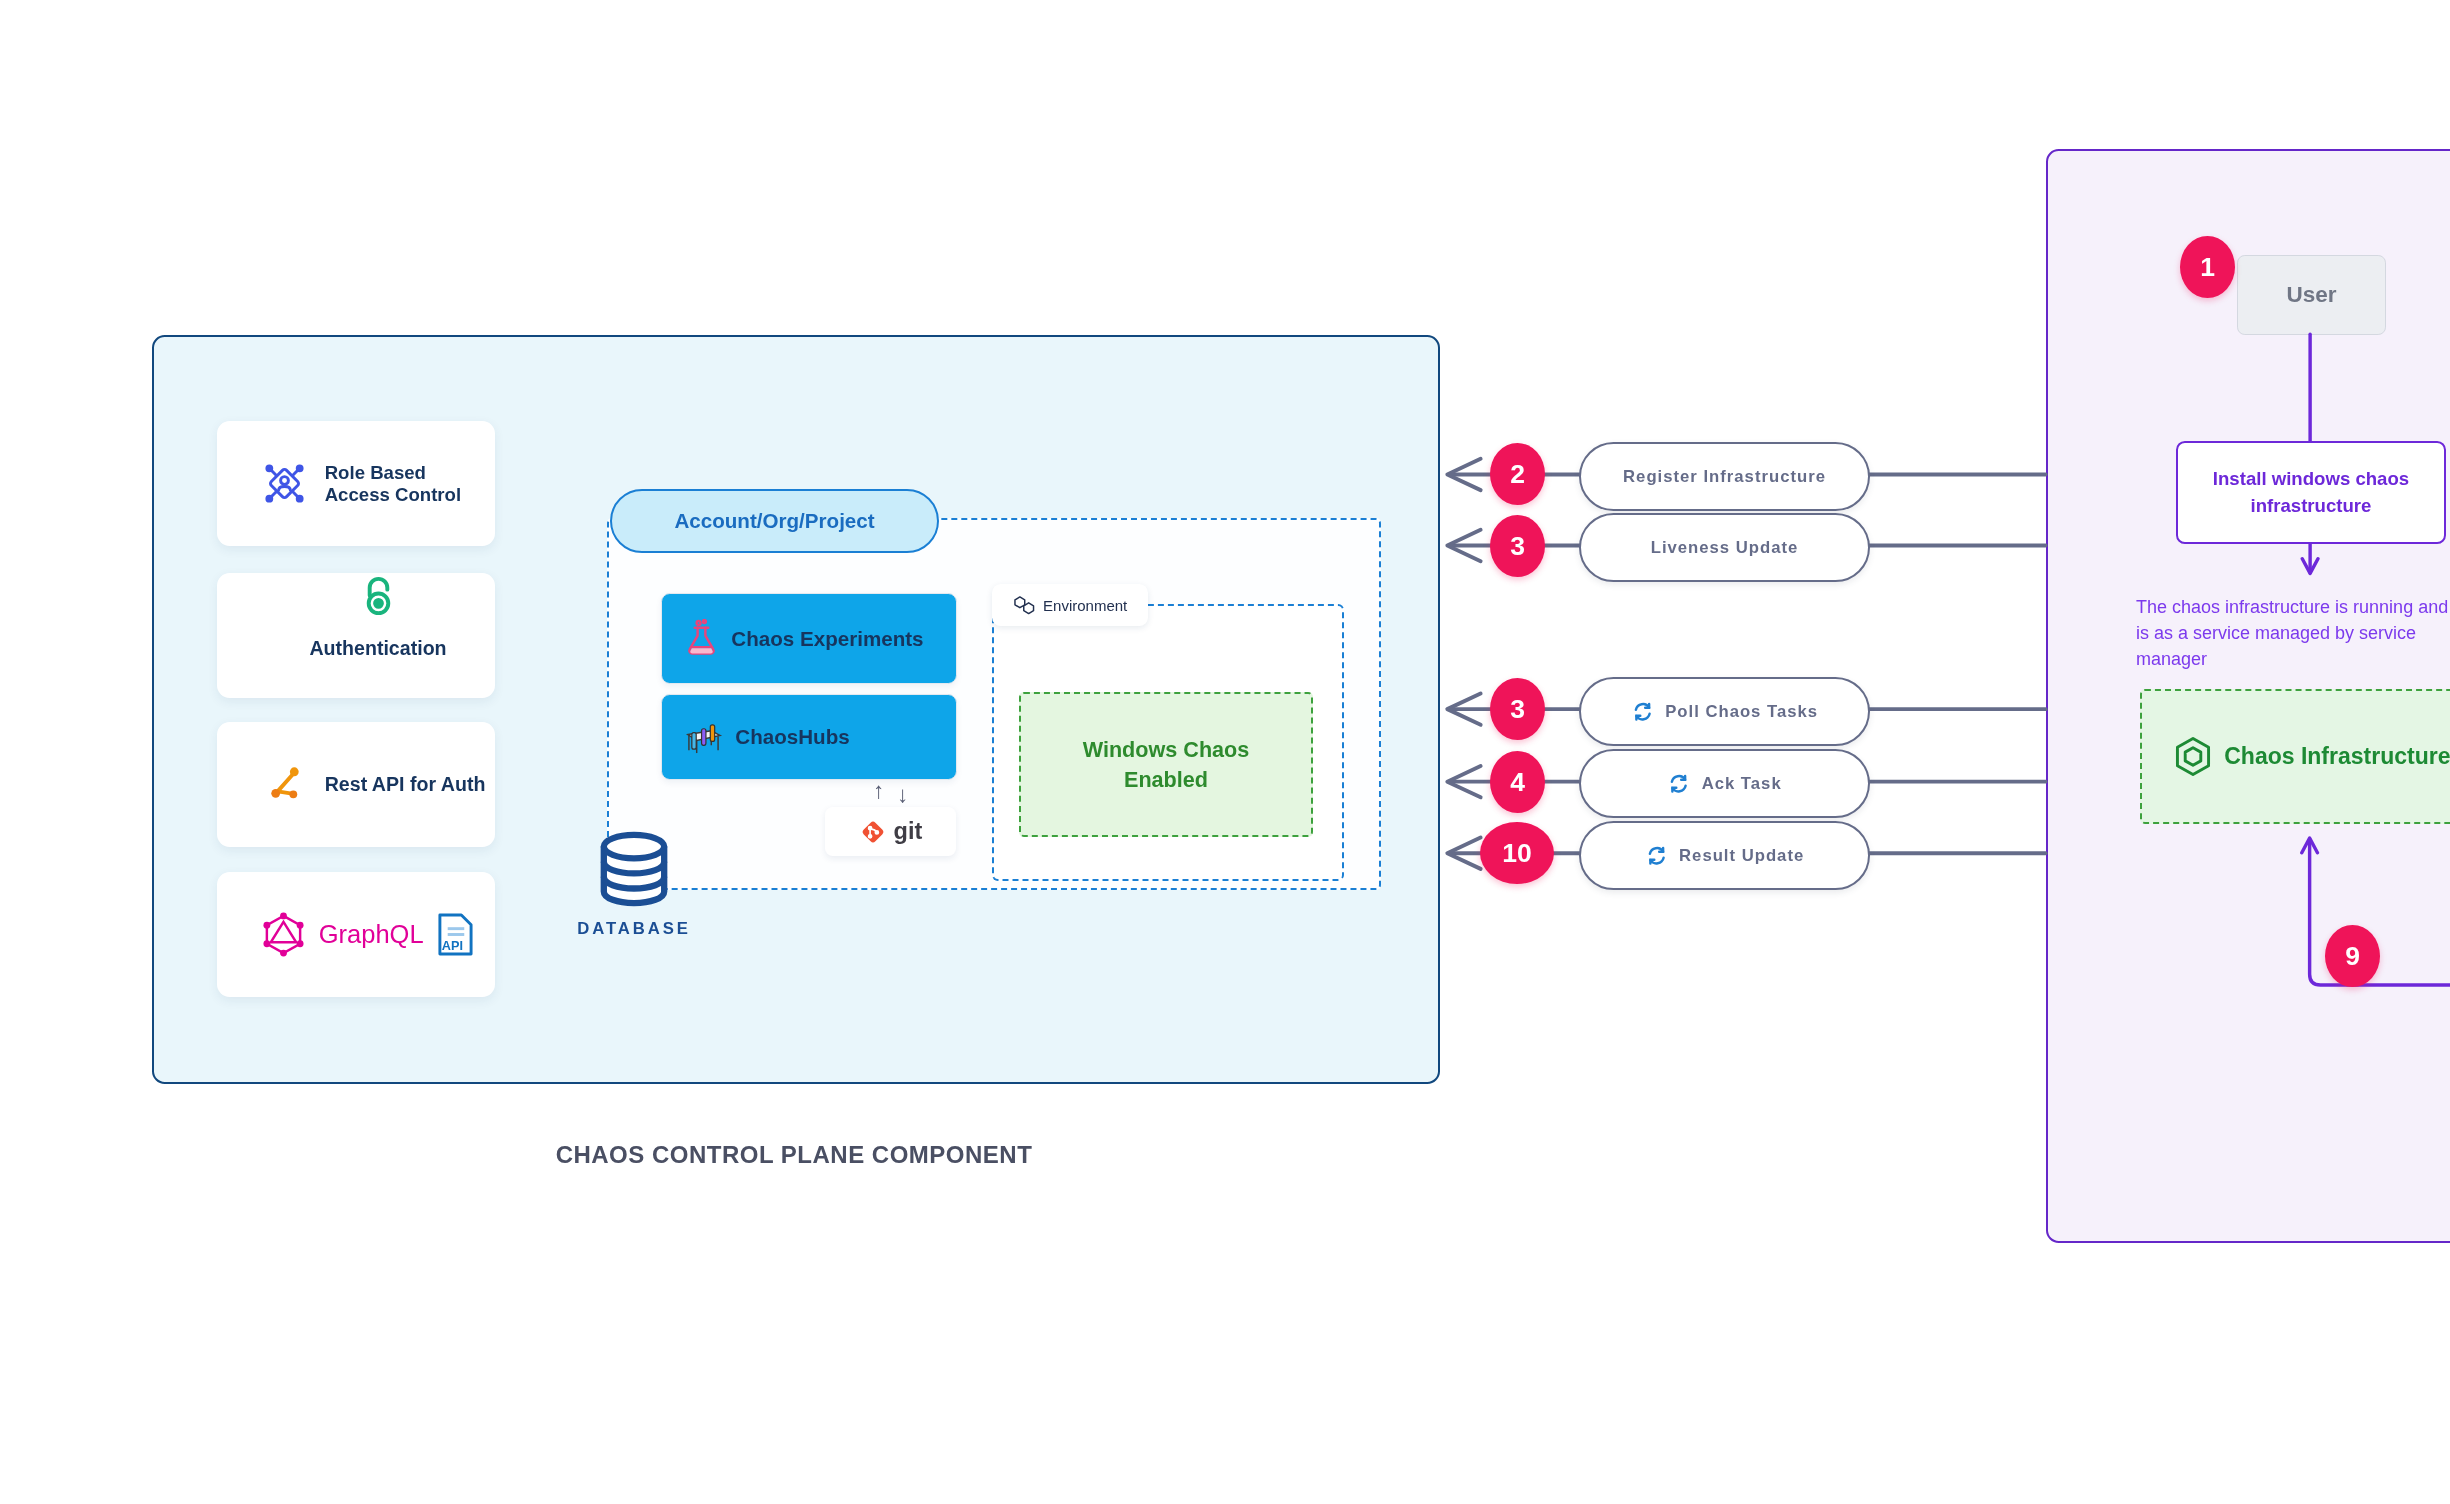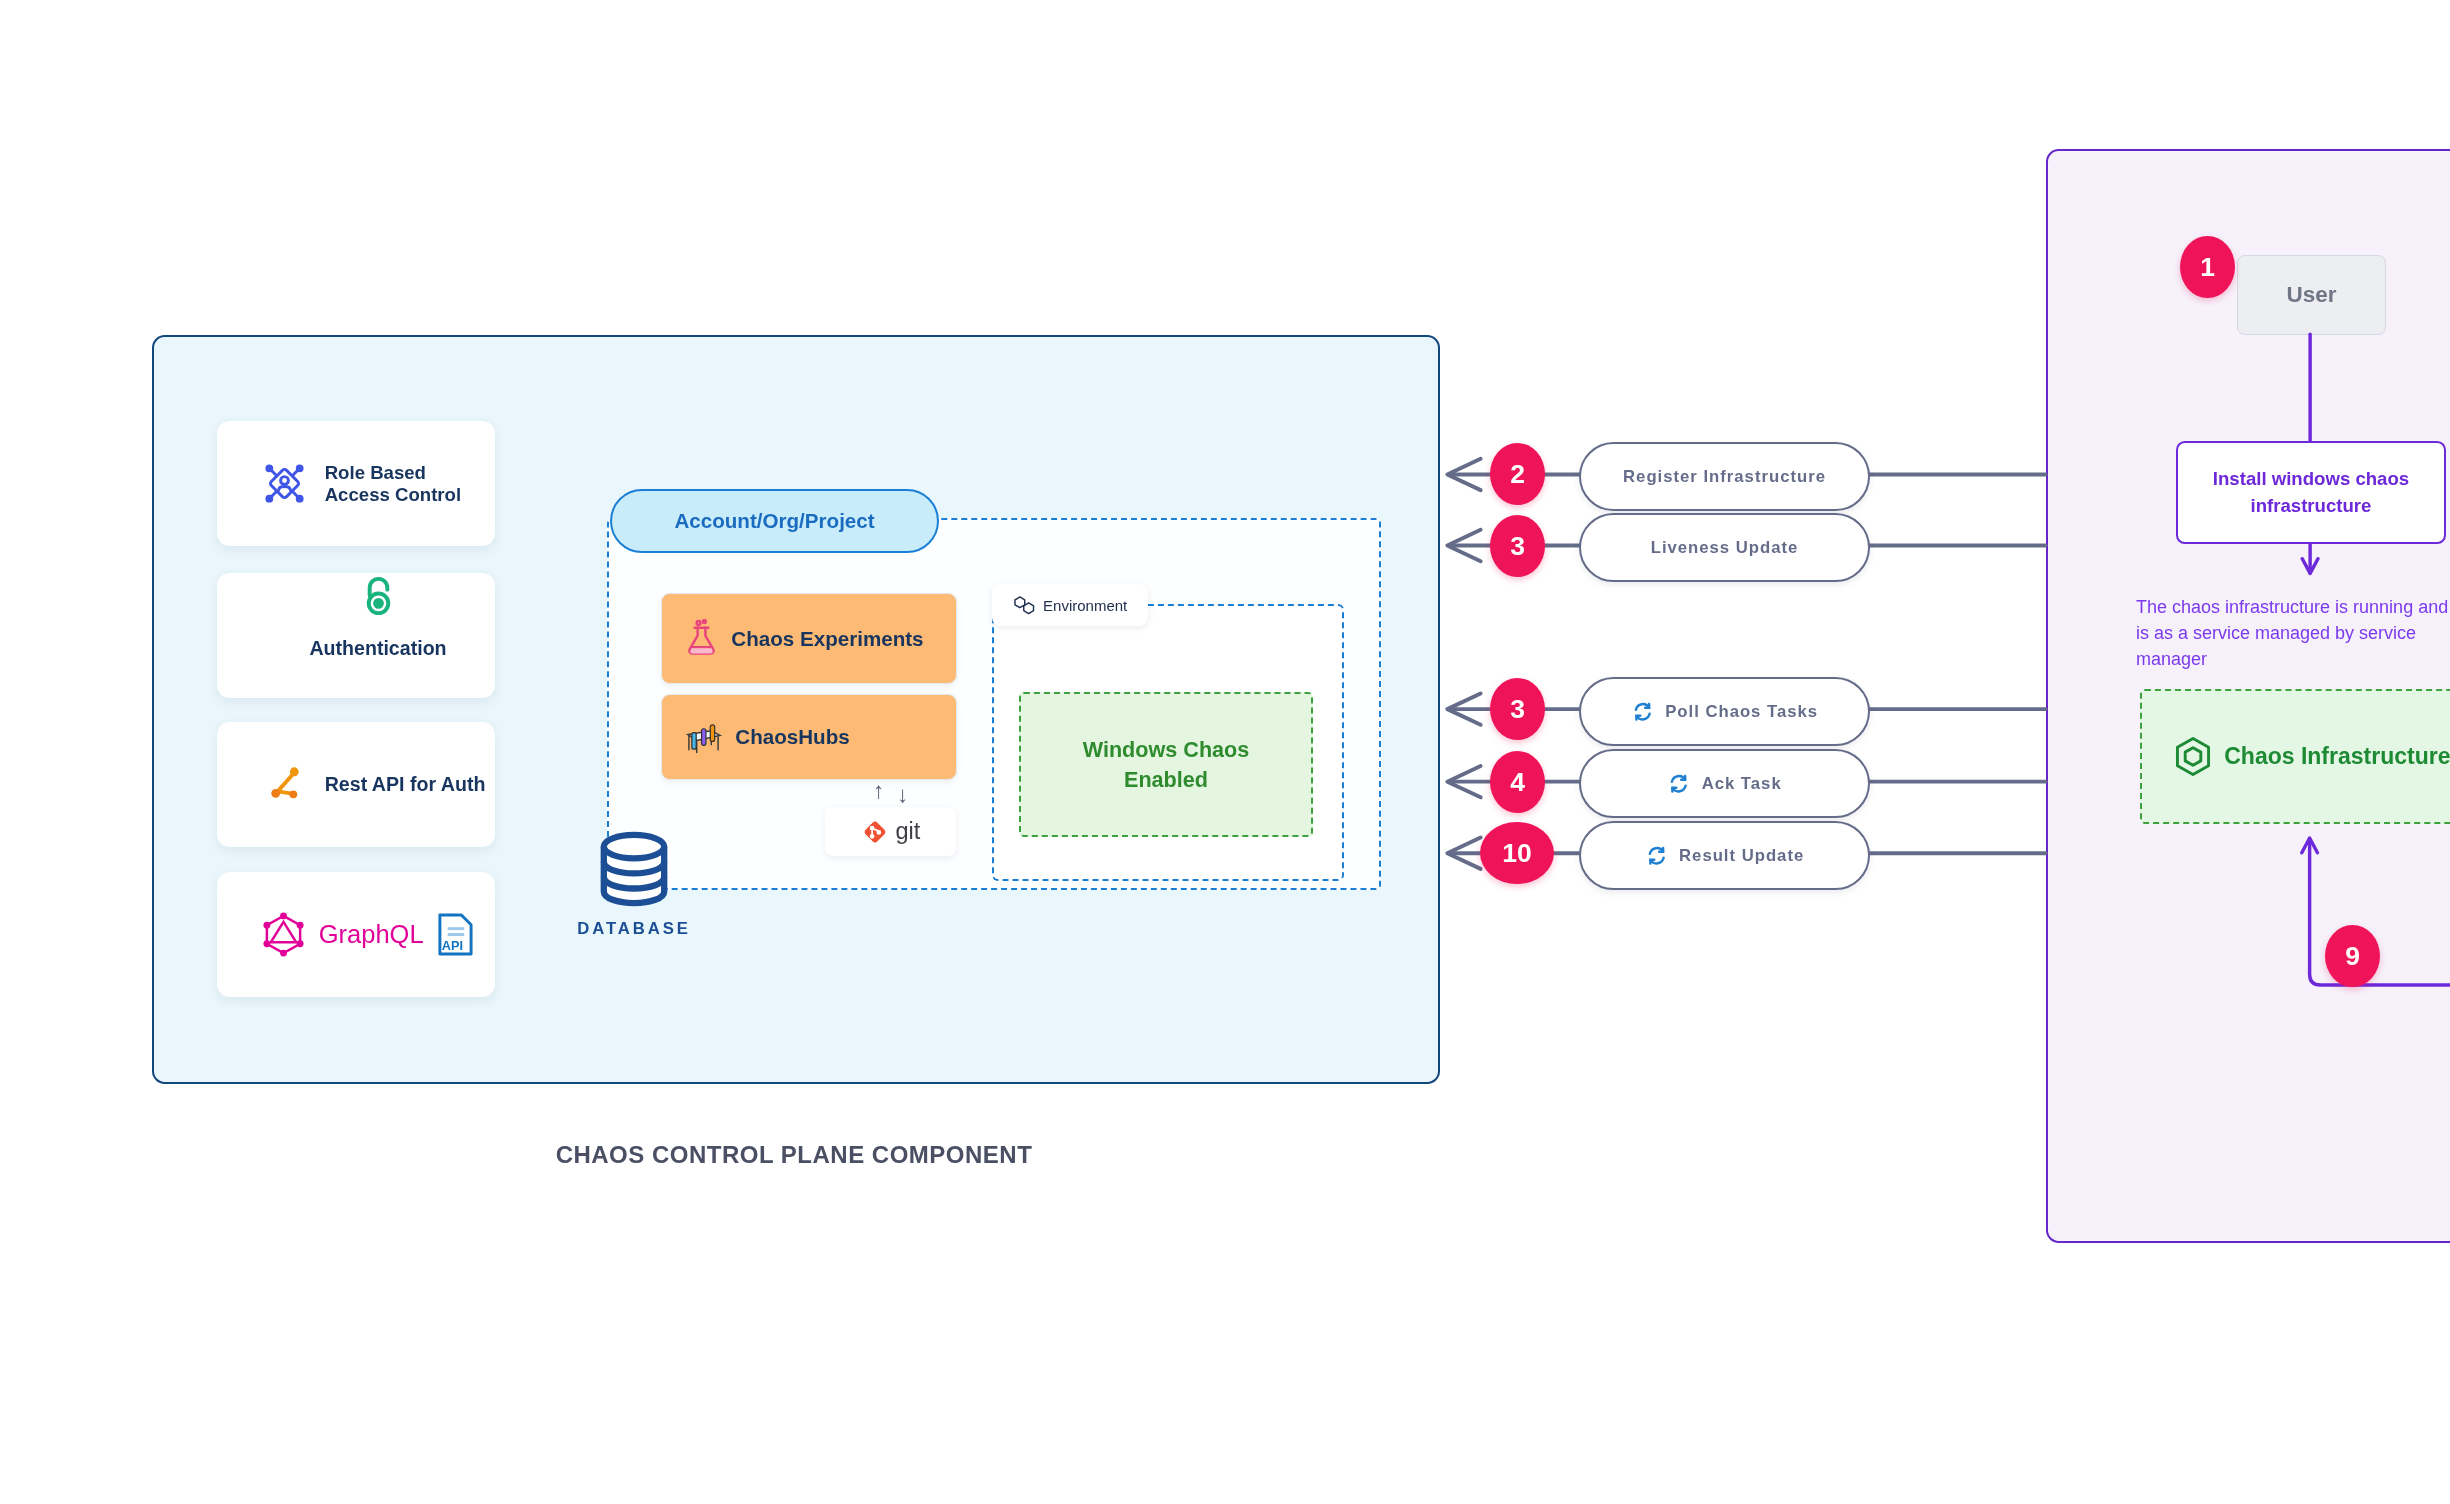--- a/index.html
+++ b/index.html
@@ -31,30 +31,30 @@
   .acct-box{
     left:607px;top:518px;width:770px;height:368px;
     background:#fdfeff;border:2px dashed #1a7fd4;border-radius:4.9px;
   }
   .acct-pill{
     left:610px;top:489px;width:325px;height:60px;background:#c9ecfa;
     border:2.5px solid #1a7fd4;border-radius:34px;display:flex;align-items:center;justify-content:center;
     font-size:20.6px;font-weight:600;color:#1a6cc0;text-align:center;
   }
   .inner-card{
-    left:661px;width:296px;background:#fdba74;border:1px solid #e3e9f0;border-radius:8.8px;
+    left:661px;width:296px;background:#0ea5e9;border:1px solid #e3e9f0;border-radius:8.8px;
     display:flex;align-items:center;gap:12.7px;padding-left:21.6px;box-sizing:border-box;
     box-shadow:0 2.5px 6.9px rgba(23,56,96,.06);
   }
   .inner-card .lbl{font-weight:bold;font-size:20.6px;color:#17355e;}
   .git-card{
     left:825px;top:807px;width:131px;height:49px;background:#ffffff;border-radius:7.8px;
     display:flex;align-items:center;justify-content:center;gap:6.9px;
     box-shadow:0 2.5px 6.9px rgba(23,56,96,.08);
-    font-weight:normal;font-size:23.5px;color:#3f3d45;
+    font-weight:bold;font-size:23.5px;color:#3f3d45;
   }
   .updown{font-size:22.5px;color:#5a5f75;font-weight:bold;}
   
   .env-box{
     left:992px;top:604px;width:348px;height:273px;
     background:#ffffff;border:2px dashed #1a7fd4;border-radius:5.9px;
   }
   .env-chip{
     left:992px;top:584px;width:156px;height:42px;background:#ffffff;border-radius:8.8px;
     display:flex;align-items:center;justify-content:center;gap:7.8px;

